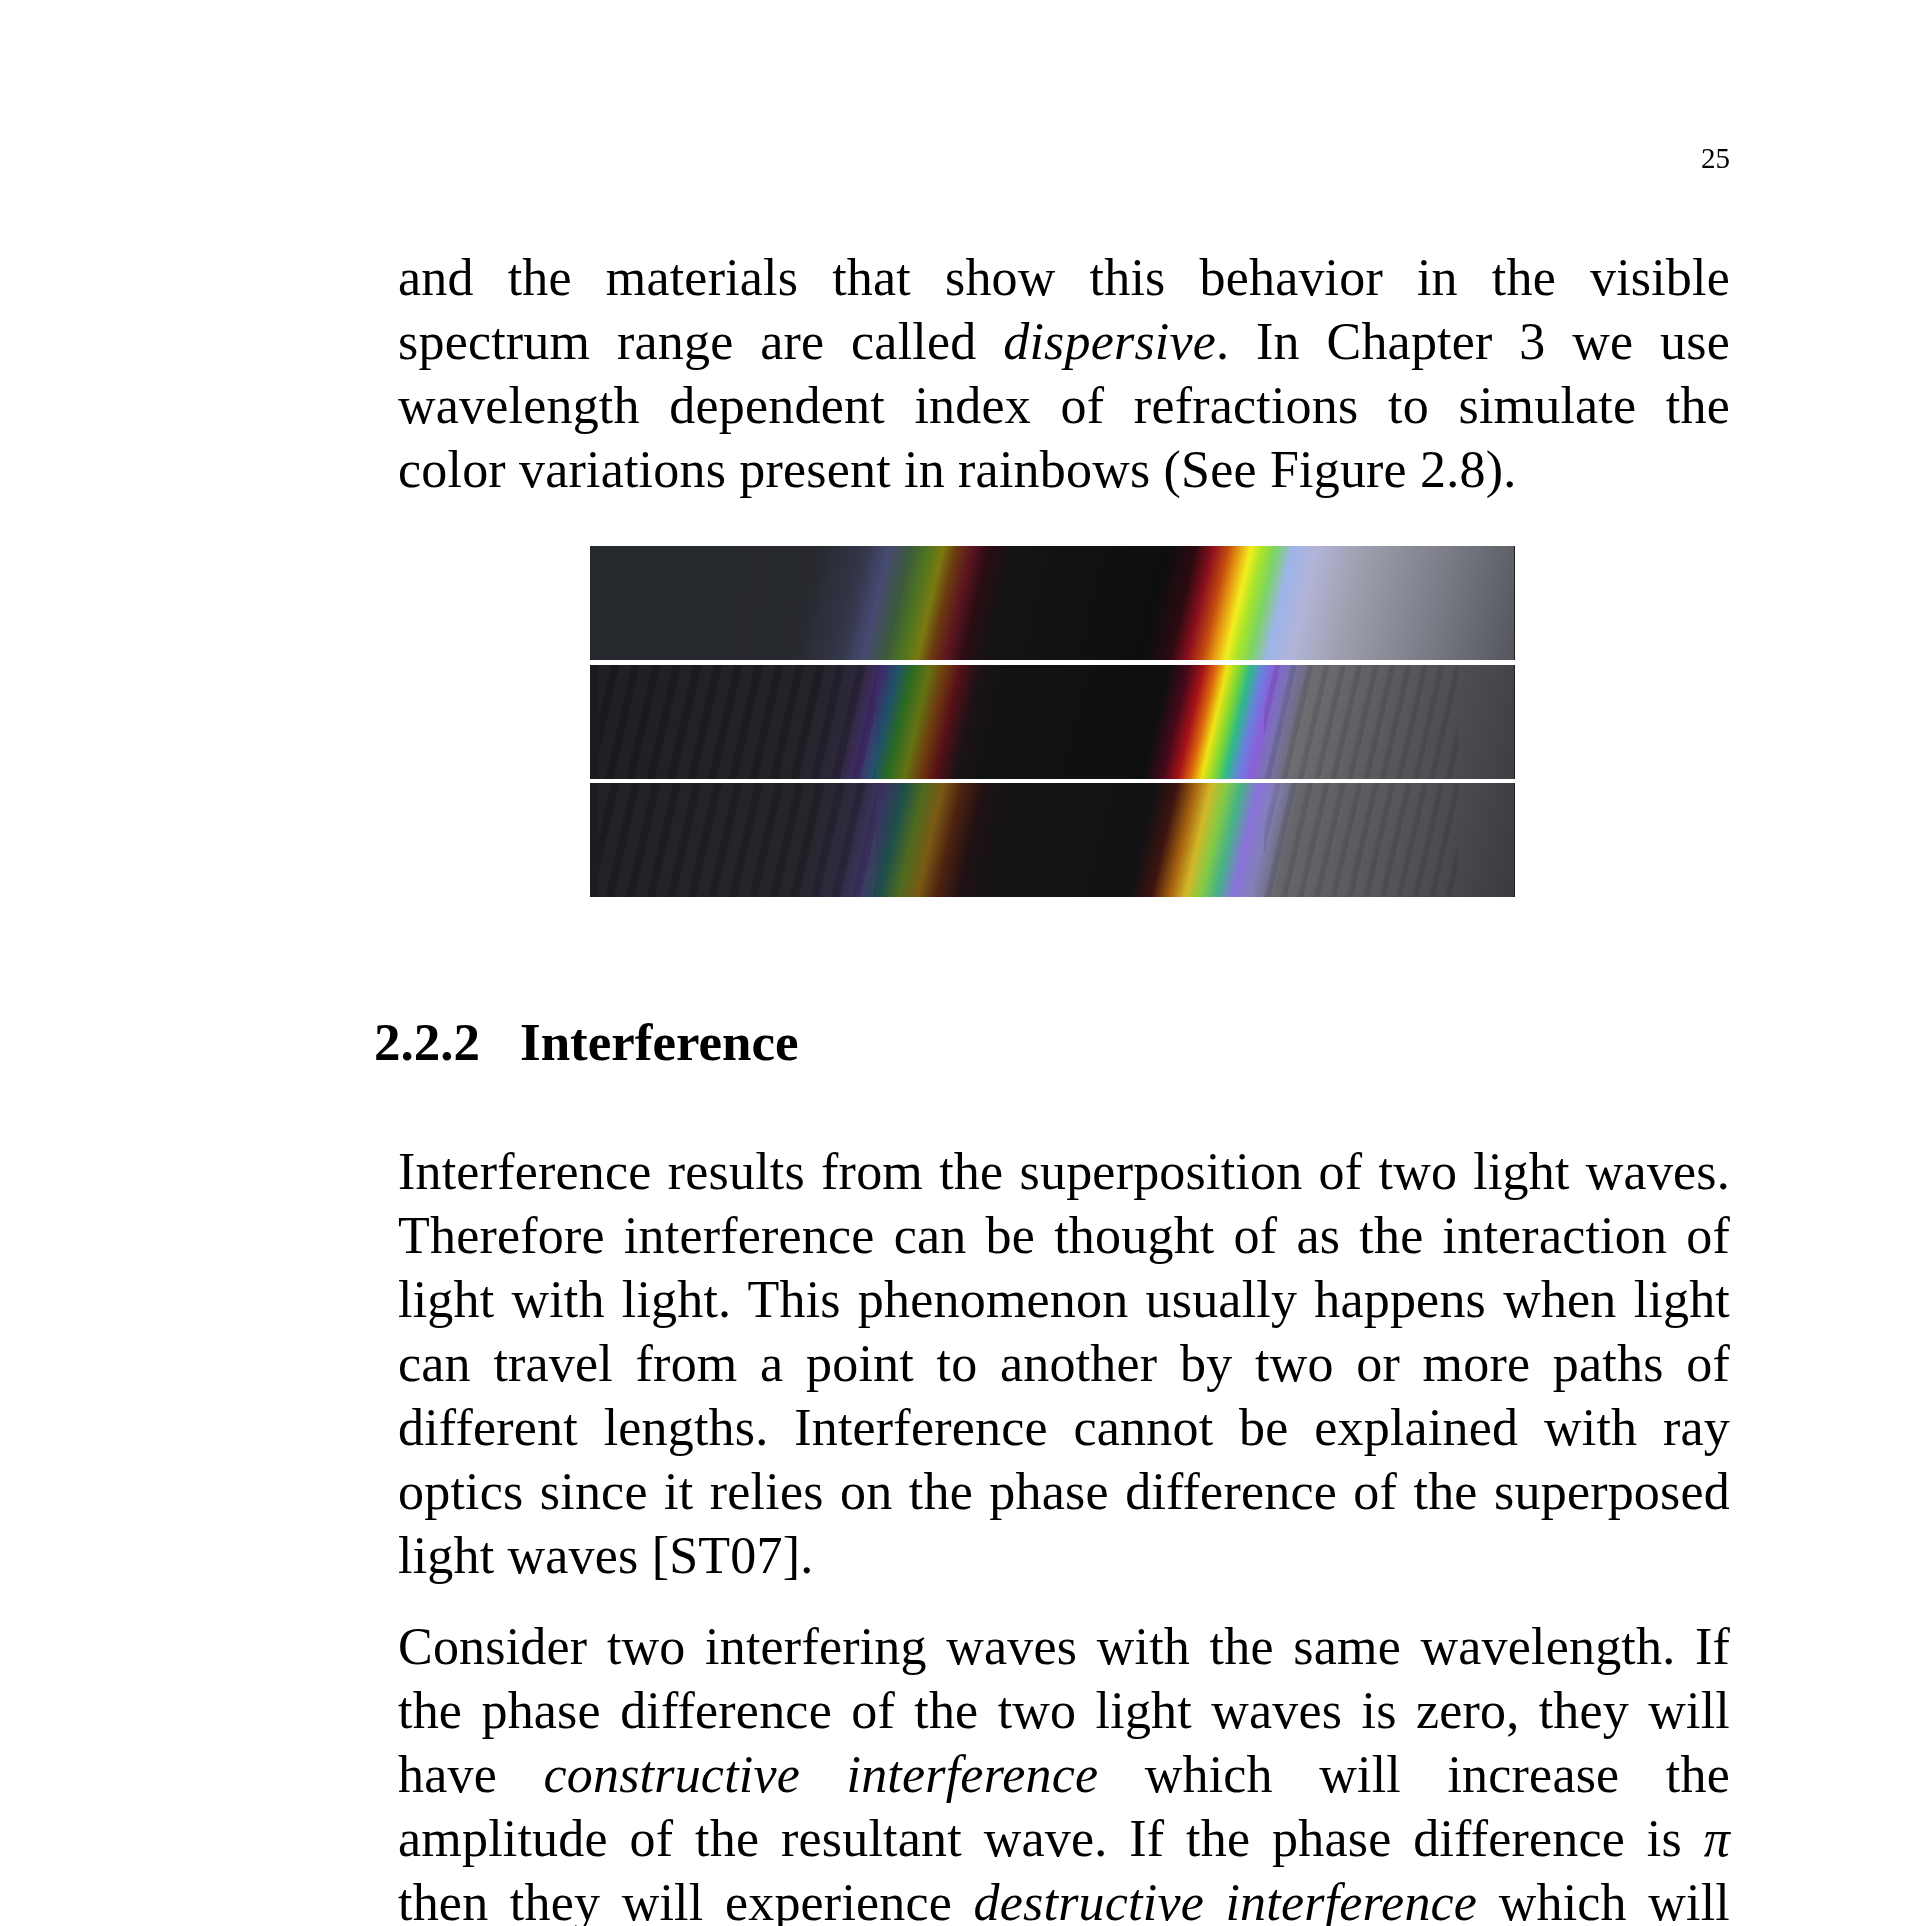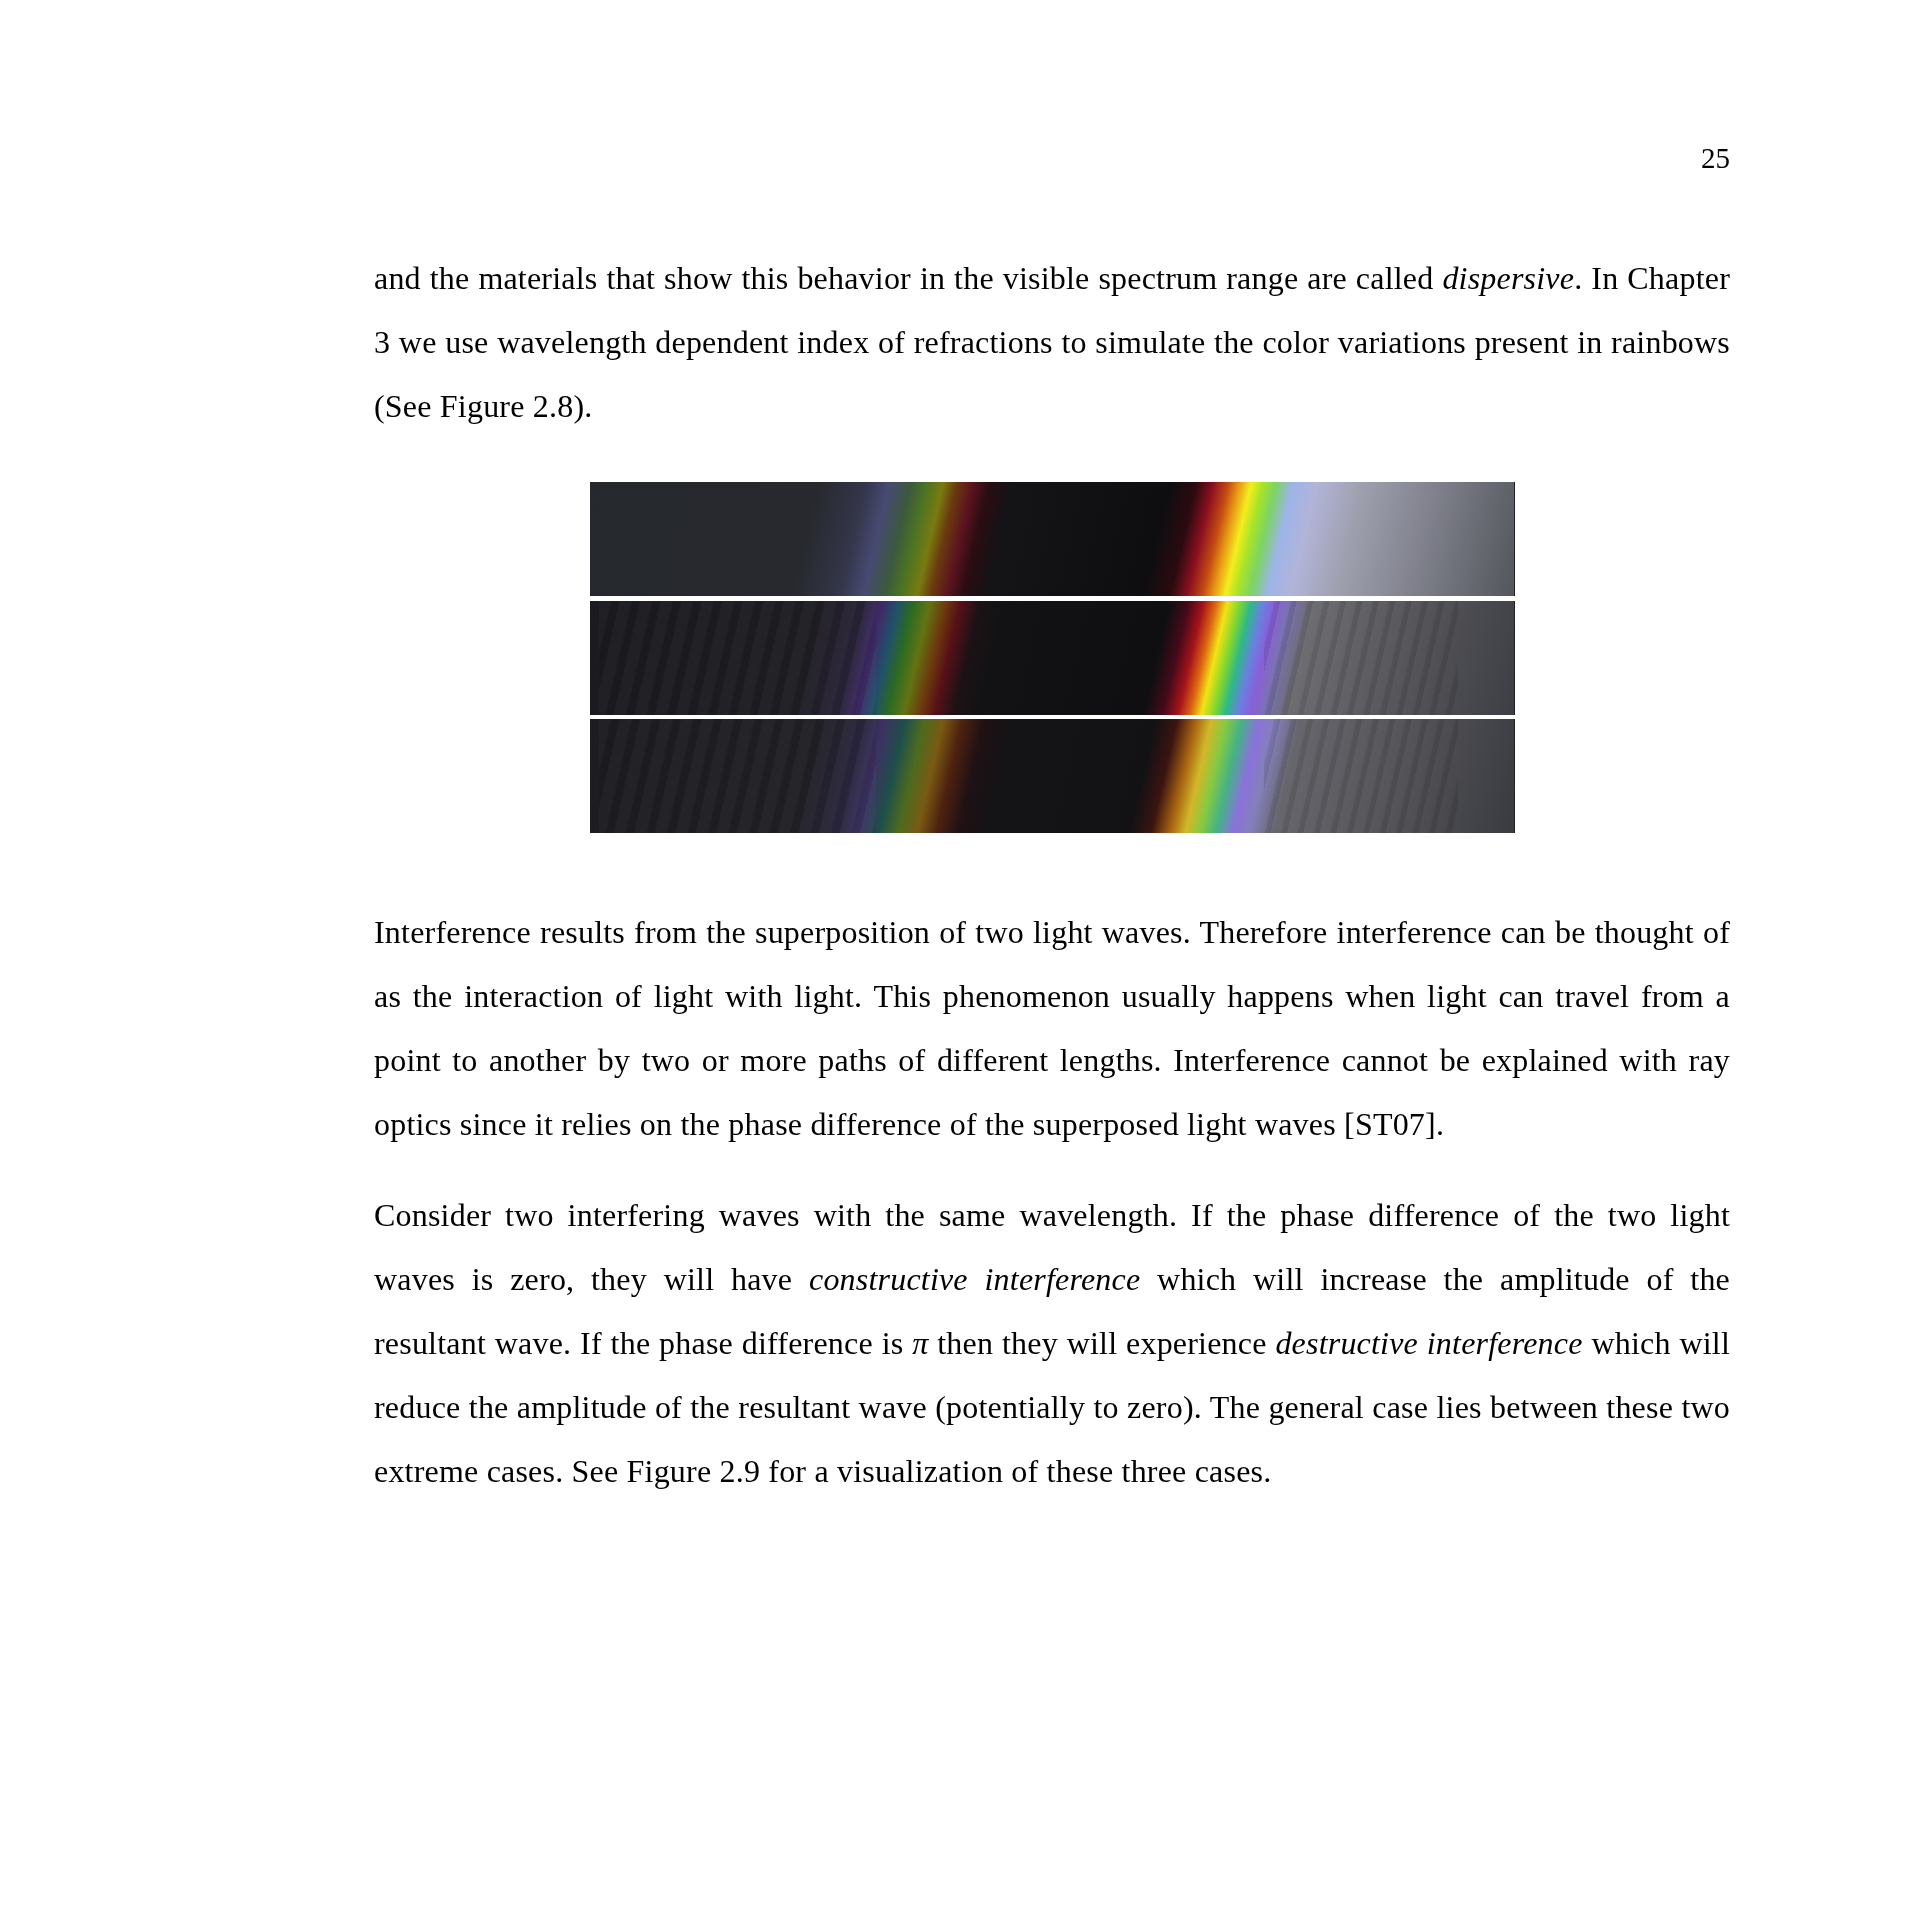--- a/index.html
+++ b/index.html
@@ -14,24 +14,25 @@
   .page-number{
     position:absolute;
     top:139px;right:235px;
     font-size:29px;line-height:39px;
   }
   .content{
     margin-left:374px;
     width:1356px;
   }
   .para{
-    font-size:32px;
+    font-size:52px;
     line-height:64px;
     text-align:justify;
     letter-spacing:0.2px;
+    margin-left:24px;
   }
   .para .it{font-style:italic;}
   .para .bf{font-weight:bold;}
   .p1{margin-top:246px;}
   .figure-wrap{
     margin:44px auto 0 auto;
     width:925px;
     display:flex;flex-direction:column;gap:4.6px;
     background:#ffffff;
   }
@@ -86,20 +87,23 @@
         <div class="fringe fringe-left"></div>
         <div class="fringe fringe-right"></div>
       </div>
       <div class="band" style="background-image: linear-gradient(103deg, rgb(29, 29, 33) 0%, rgb(33, 32, 37) 24%, rgb(43, 39, 64) 29%, rgb(60, 50, 98) 31%, rgb(30, 79, 74) 33.2%, rgb(78, 106, 30) 35.2%, rgb(122, 90, 20) 37.2%, rgb(78, 34, 16) 39.2%, rgb(32, 17, 20) 41.5%, rgb(20, 19, 22) 44.5%, rgb(18, 17, 20) 59.5%, rgb(60, 20, 16) 61.8%, rgb(168, 100, 16) 63.8%, rgb(210, 184, 40) 65.4%, rgb(132, 202, 68) 67%, rgb(70, 178, 135) 68.6%, rgb(138, 114, 220) 70.4%, rgb(132, 128, 184) 72.2%, rgb(102, 102, 108) 74.8%, rgb(85, 85, 90) 86%, rgb(58, 59, 64) 100%);">
         <div class="fringe fringe-left"></div>
         <div class="fringe fringe-right"></div>
       </div>
     </div>
 
 
+    <div class="heading">
+      <span class="sec-num">2.2.2</span><span>Interference</span>
+    </div>
 
     <div class="para p2"><span>Interference results from the superposition of two light waves.  Therefore interference can be thought of as the interaction of light with light.  This phenomenon usually happens when light can travel from a point to another by two or more paths of different lengths.  Interference cannot be explained with ray optics since it relies on the phase difference of the superposed light waves [ST07].</span></div>
 
     <div class="para p3"><span>Consider two interfering waves with the same wavelength.  If the phase difference of the two light waves is zero, they will have </span><span class="it">constructive interference</span><span> which will increase the amplitude of the resultant wave.  If the phase difference is </span><span class="it">π</span><span> then they will experience </span><span class="it">destructive interference</span><span> which will reduce the amplitude of the resultant wave (potentially to zero).  The general case lies between these two extreme cases.  See Figure 2.9 for a visualization of these three cases.</span></div>
 
   </div>
 </div>
 
 
 </body></html>

